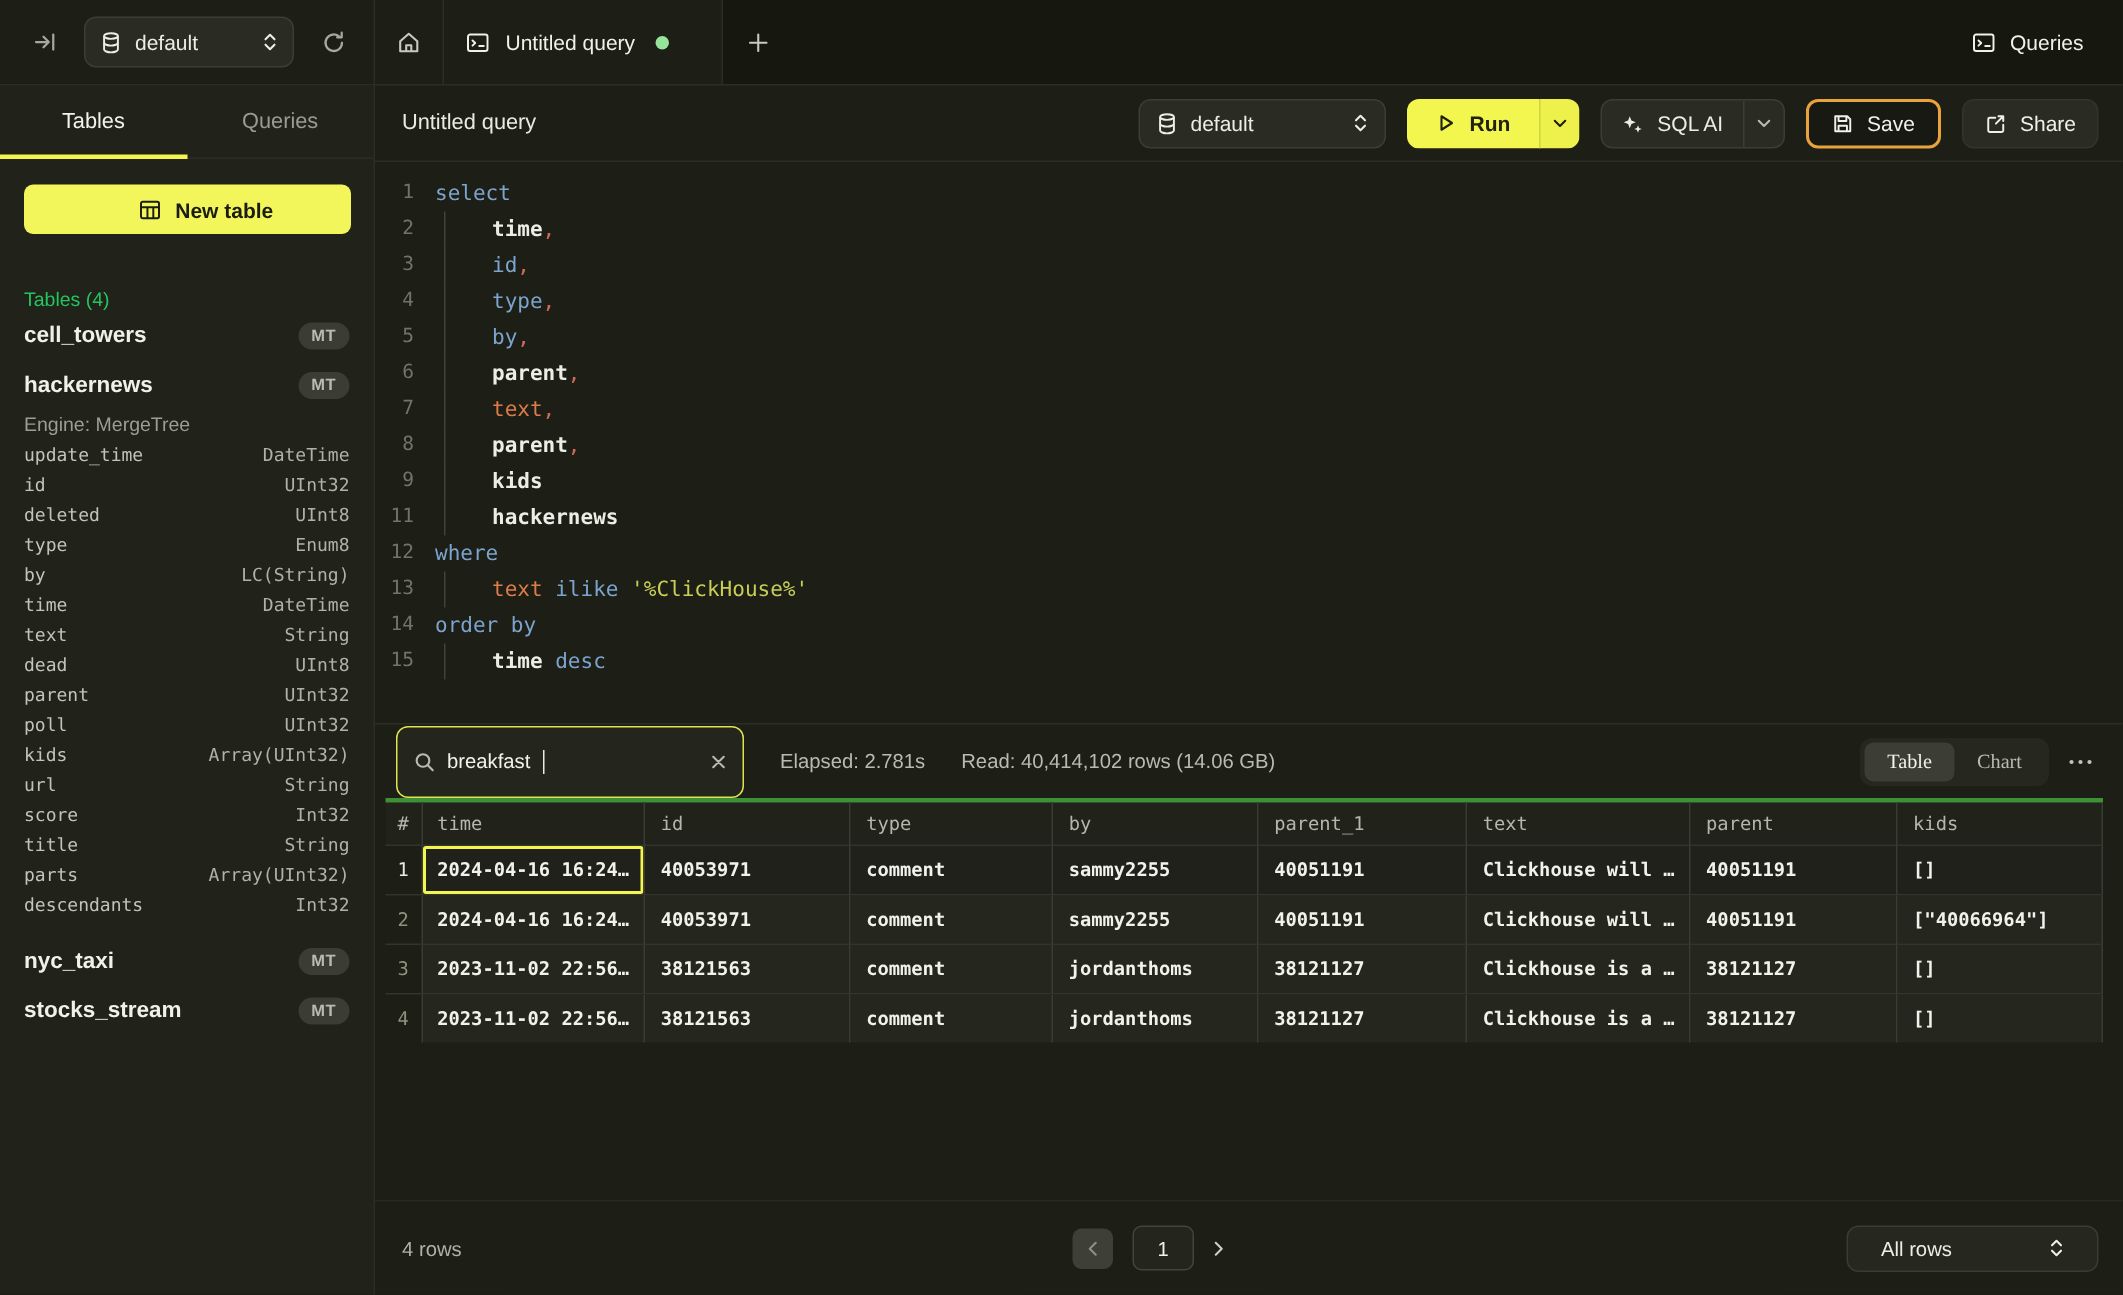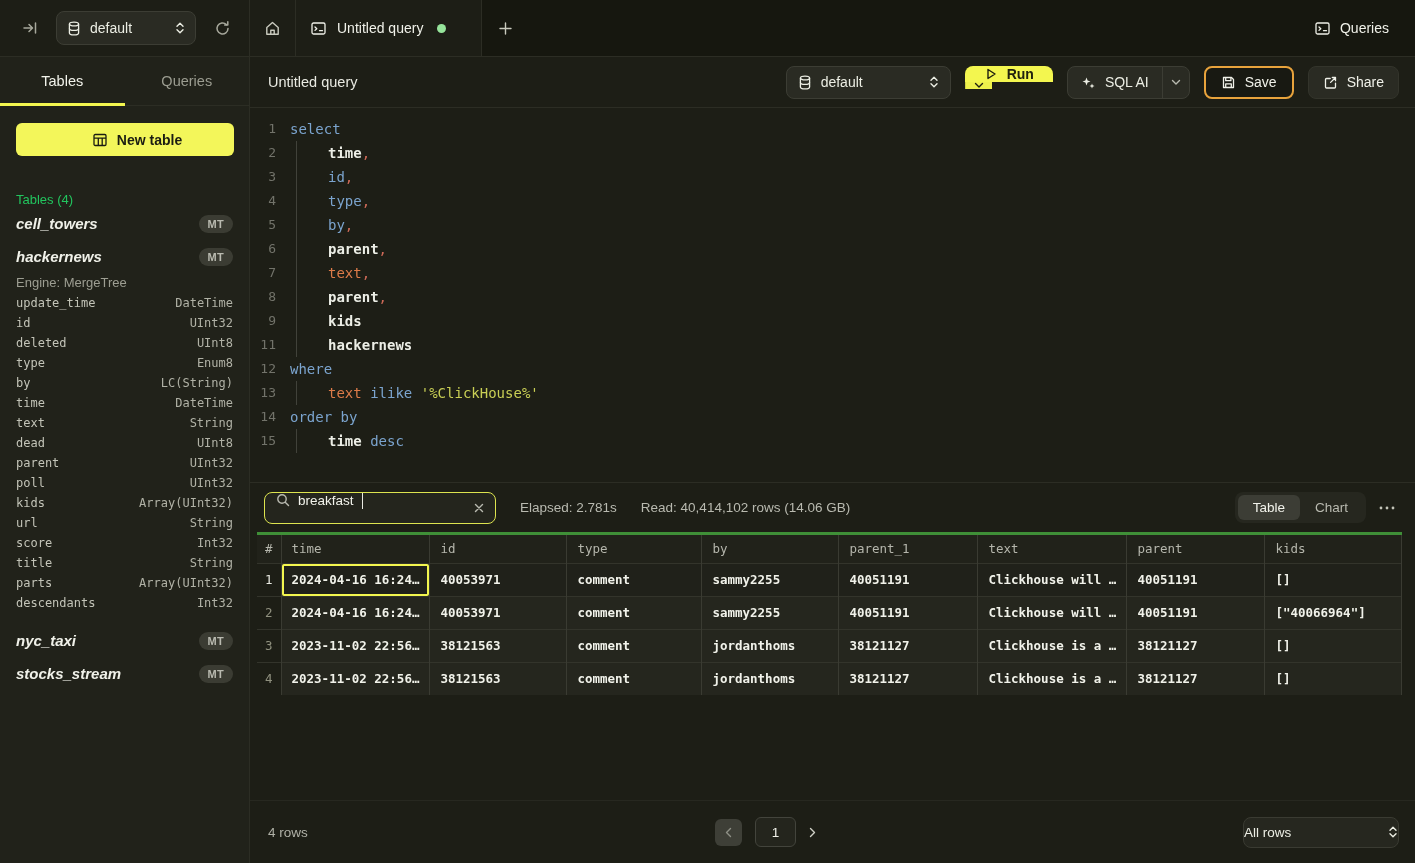--- a/index.html
+++ b/index.html
@@ -47,39 +47,39 @@
     display:flex; align-items:center; justify-content:center; gap:9px; cursor:pointer;padding-left:24px; }
   .side-search { margin:15px 16px 0; width:218px; height:33px; border:1px solid #3c3d34;
     border-radius:8px; background:transparent; display:flex; align-items:center;
     gap:9px; padding:0 11px; color:#83847a; }
   .side-search input { background:none; border:none; outline:none; color:#d6d7cc;
     font-size:14px; width:100%; font-family:"Liberation Sans",sans-serif; }
   .side-search input::placeholder { color:#83847a; }
   .side-section { margin:36px 16px 0; color:#22c55e; font-size:13px; }
   .tbl-item { display:flex; align-items:center; margin:0 16px; height:33px; cursor:pointer; }
   .tbl-item:first-of-type { margin-top:10px; }
-  .tbl-item .nm { flex:1; color:#f0f1e9; font-size:15px; font-weight:bold;font-style:italic; }
+  .tbl-item .nm { flex:1; color:#f0f1e9; font-size:15px; font-weight:bold; }
   .badge { background:#3b3c33; color:#b9bab0; font-size:11px; font-weight:bold;
     border-radius:10px; padding:3px 9px; letter-spacing:.3px; }
   .engine-line { margin:2px 16px 6px; color:#9d9e92; font-size:13px; }
   .col-list { margin:4px 16px 8px; }
   .col-row { display:flex; justify-content:space-between; height:20px;
     font-size:12px; color:#c3c4b8; cursor:default; }
   .col-row .ct { color:#b1b2a6; }
 
   
   .main-toolbar { position:absolute; top:57px; left:250px; right:0; height:51px;
     border-bottom:1px solid #2c2d24; display:flex; align-items:center; padding:0 16px 0 18px; }
   .qtitle { font-size:14.5px; color:#e9eae2; }
   .tb-right { margin-left:auto; display:flex; align-items:center; gap:14px; }
   .ctl-select { height:33px; width:165px; background:#2a2b23; border:1px solid #3c3d34;
     border-radius:8px; display:flex; align-items:center; gap:9px; padding:0 11px;
     color:#eceee4; cursor:pointer; }
   .ctl-select .lbl { flex:1; text-align:left; font-size:14px; }
-  .run-btn { height:33px; display:flex; border-radius:8px; overflow:hidden; cursor:pointer;flex-direction:column; }
+  .run-btn { height:33px; display:flex; border-radius:8px; overflow:hidden; cursor:pointer; }
   .run-main { background:#f3f64f; color:#20210f; font-size:14px; font-weight:bold;
     border:none; display:flex; align-items:center; gap:9px; padding:0 19px; cursor:pointer; }
   .run-caret { background:#eef14b; border:none; border-left:1px solid #cdd342; width:27px;
     color:#20210f; display:flex; align-items:center; justify-content:center; cursor:pointer; }
   .sqlai-btn { height:33px; display:flex; background:#2a2b23; border:1px solid #3c3d34;
     border-radius:8px; overflow:hidden; }
   .sqlai-main { background:none; border:none; color:#eceee4; font-size:14px;
     display:flex; align-items:center; gap:9px; padding:1px 13px; cursor:pointer; }
   .sqlai-caret { background:none; border:none; border-left:1px solid #3c3d34; width:27px;
     color:#b9bab0; display:flex; align-items:center; justify-content:center; cursor:pointer; }
@@ -101,33 +101,33 @@
   .ind { display:inline-block; width:32px; border-left:1px solid #41423a; margin-left:6px; }
   .tk-kw { color:#7ba4ce; }
   .tk-wb { color:#eceee6; font-weight:bold; }
   .tk-or { color:#dd7b49; }
   .tk-str { color:#c9cf55; }
   .tk-pn { color:#cf6a58; }
 
   
   .results-bar { position:absolute; top:482px; left:250px; right:0; height:50px;
     border-top:1px solid #2c2d24; display:flex; align-items:center; padding:0 14px; }
-  .res-search { width:232px; height:32px; border:1.5px solid #dde44f; border-radius:8px;
-    background:#24251d; display:flex; gap:8px; padding:0 11px;
+  .res-search { width:232px; height:48px; border:1.5px solid #dde44f; border-radius:8px;
+    background:#24251d; display:flex; align-items:center; gap:8px; padding:0 11px;
     color:#b9bab0; }
   .res-search .val { color:#f2f3eb; font-size:13.5px; }
   .caret-bar { display:inline-block; width:1.5px; height:16px; background:#e9eae2;
     vertical-align:middle; }
   .res-search .clear { margin-left:auto; background:none; border:none; color:#b9bab0;
     font-size:13px; cursor:pointer; }
   .res-stat { color:#b9bab0; font-size:13.5px; margin-left:24px; }
   .seg { margin-left:auto; background:#26271f; border-radius:8px; padding:3px;
     display:flex; }
   .seg button { border:none; background:none; color:#b9bab0; font-size:13.5px;
-    padding:5px 15px; border-radius:6px; cursor:pointer; }
+    padding:5px 15px; border-radius:6px; cursor:pointer;font-family:Liberation Serif, serif; }
   .seg button.active { background:#3c3d35; color:#f2f3eb; }
   .more-btn { background:none; border:none; color:#c3c4b8; font-size:16px;
     margin:0 6px 0 13px; cursor:pointer; letter-spacing:1px; }
 
   
   .grid-wrap { position:absolute; top:532px; left:257px; }
   .green-rule { height:3px; background:#3f8f37; }
   table.grid { border-collapse:collapse; table-layout:fixed;
     font-family:"DejaVu Sans Mono", monospace; font-size:12.5px; }
   .grid th { height:28px; font-weight:normal; color:#b5b6ac; text-align:left;
@@ -148,23 +148,23 @@
     border-top:1px solid #272820; display:flex; align-items:center; padding:0 16px 0 18px; }
   .rowcount { color:#b0b1a7; font-size:13.5px; }
   .pager { position:absolute; left:465px; display:flex; align-items:center; gap:13px; }
   .pg-prev { width:27px; height:27px; background:#3e3f37; border:none; border-radius:6px;
     color:#8f9086; display:flex; align-items:center; justify-content:center; }
   .pg-page { width:41px; height:30px; background:#24251d; border:1px solid #43443c;
     border-radius:6px; color:#f0f1e9; font-size:13.5px; display:flex;
     align-items:center; justify-content:center; }
   .pg-next { background:none; border:none; color:#cfd0c6; display:flex;
     align-items:center; cursor:pointer; }
-  .pagesize { margin-left:auto; width:156px; height:31px; background:#26271f;
+  .pagesize { margin-left:auto; width:168px; height:31px; background:#26271f;
     border:1px solid #3a3b32; border-radius:8px; display:flex; align-items:center;
-    padding:0 0; color:#eceee4; font-size:13.5px; cursor:pointer; }
+    padding:0 22px; color:#eceee4; font-size:13.5px; cursor:pointer; }
   .pagesize .lbl { flex:1; }
 </style>
 </head>
 <body>
 
 <div class="topbar">
   <div class="topbar-left">
     <button class="icon-btn">
       <span>
         <svg width="16" height="16" viewBox="0 0 16 16" fill="none" stroke="currentColor" stroke-width="1.5" stroke-linecap="round" stroke-linejoin="round">

